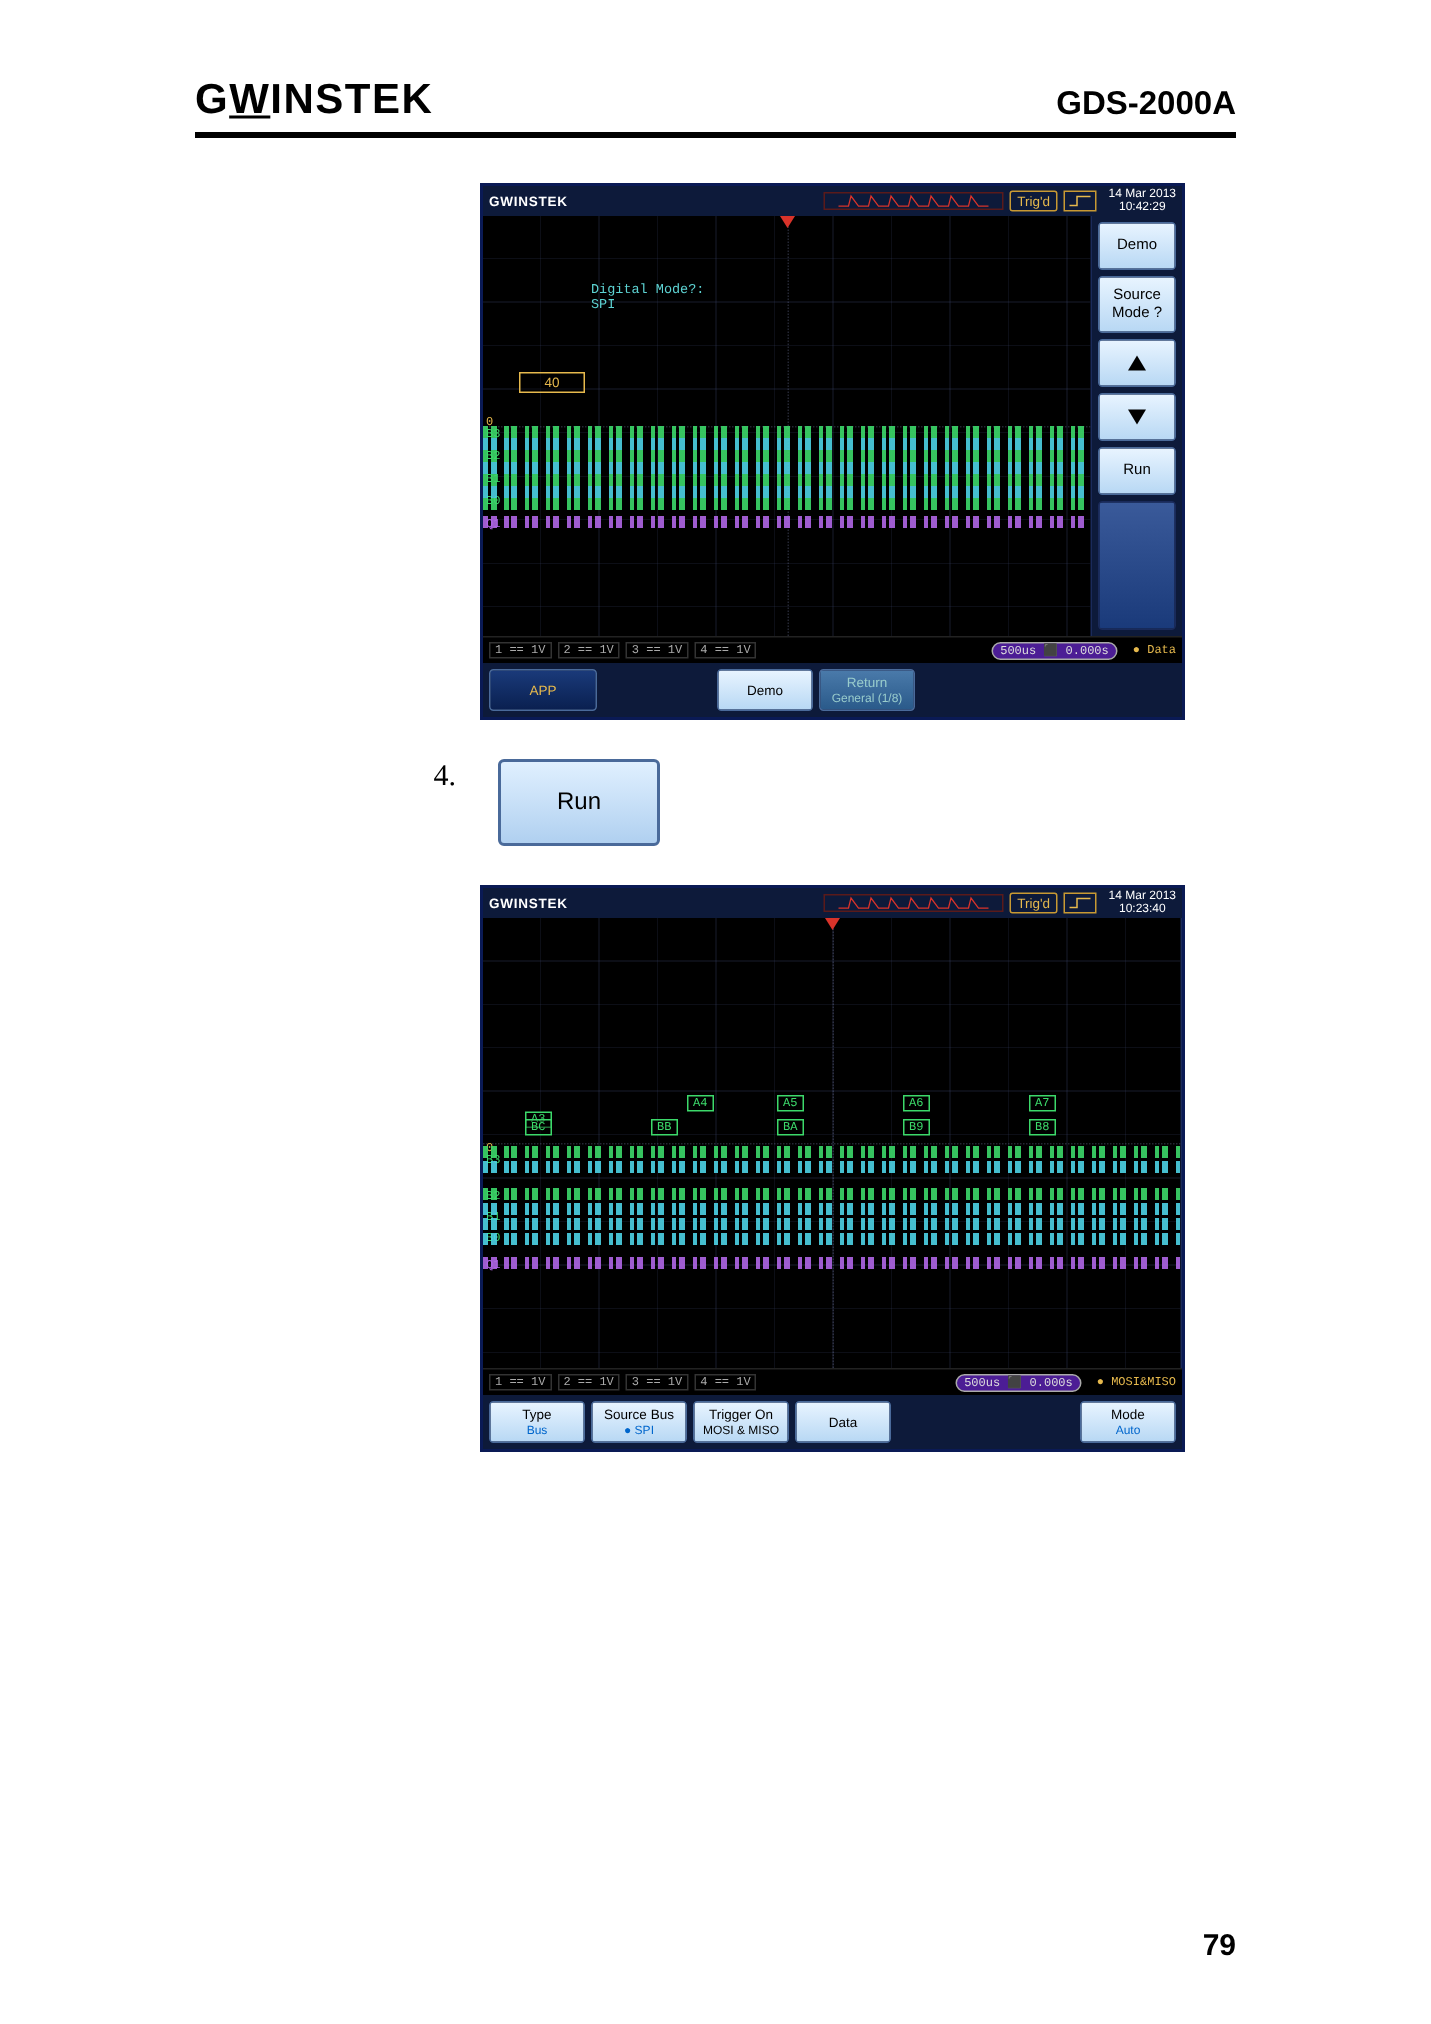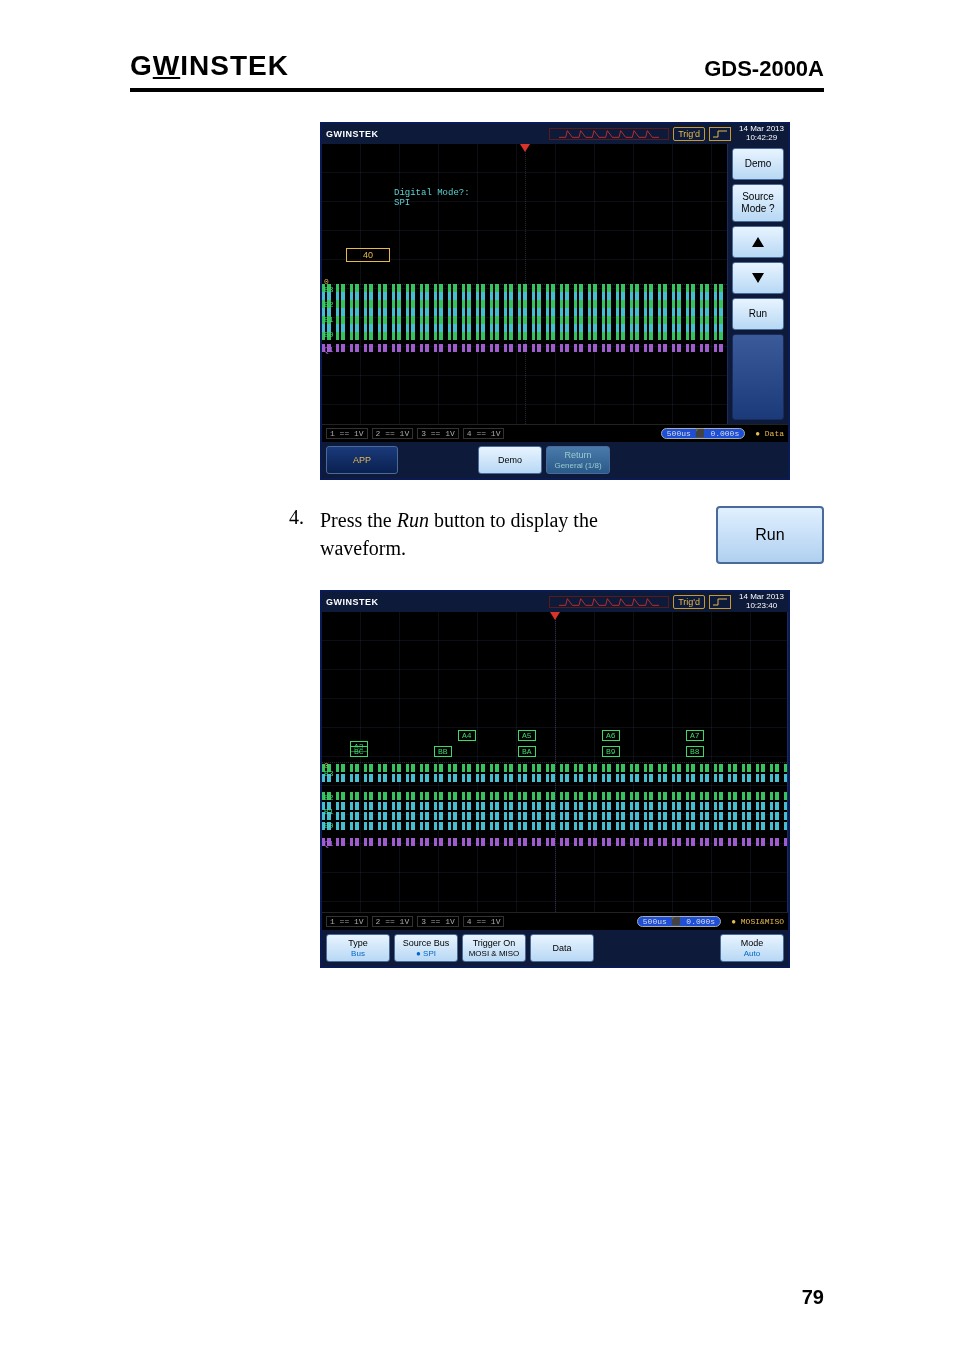--- a/index.html
+++ b/index.html
@@ -167,21 +167,21 @@
   .osc-status .seg {
     border: 1px solid #333;
     padding: 0 3px;
     color: #aaa;
   }
   .osc-status .pill {
     border: 1px solid #aaa;
     border-radius: 7px;
     padding: 0 5px;
     color: #ddd;
-    background: #1d4ed8;
+    background: #4c1d95;
   }
   .osc-status .data-lbl { color: #e6b94d; margin-left: 6px; }
 
   .osc-bottom {
     height: 36px;
     display: flex;
     gap: 4px;
     padding: 4px;
     background: #0d1a3a;
   }
@@ -365,23 +365,20 @@
       <div class="osc-btn sm" style="background:linear-gradient(#4a7aaa,#2a5a8a); color:#9cc;">
         <span>Return</span>
         <span class="sub">General (1/8)</span>
       </div>
       <div class="spacer"></div>
     </div>
   </div>
 
   <div class="step">
     <div class="step-num">4.</div>
-    <div class="step-text">
-      <span>Press the </span><em>Run</em><span> button to display the waveform.</span>
-    </div>
     <div class="run-btn-img">Run</div>
   </div>
 
   <div class="osc">
     <div class="osc-top">
       <span class="osc-logo">GWINSTEK</span>
       <div class="osc-zig">
         <svg width="100%" height="100%" viewBox="0 0 120 12">
           <polyline points="0,10 8,10 10,2 16,10 24,10 26,2 32,10 40,10 42,2 48,10 56,10 58,2 64,10 72,10 74,2 80,10 88,10 90,2 96,10 104,10 106,2 112,10 120,10" stroke="#d9332a" fill="none" stroke-width="1"></polyline>
         </svg>

